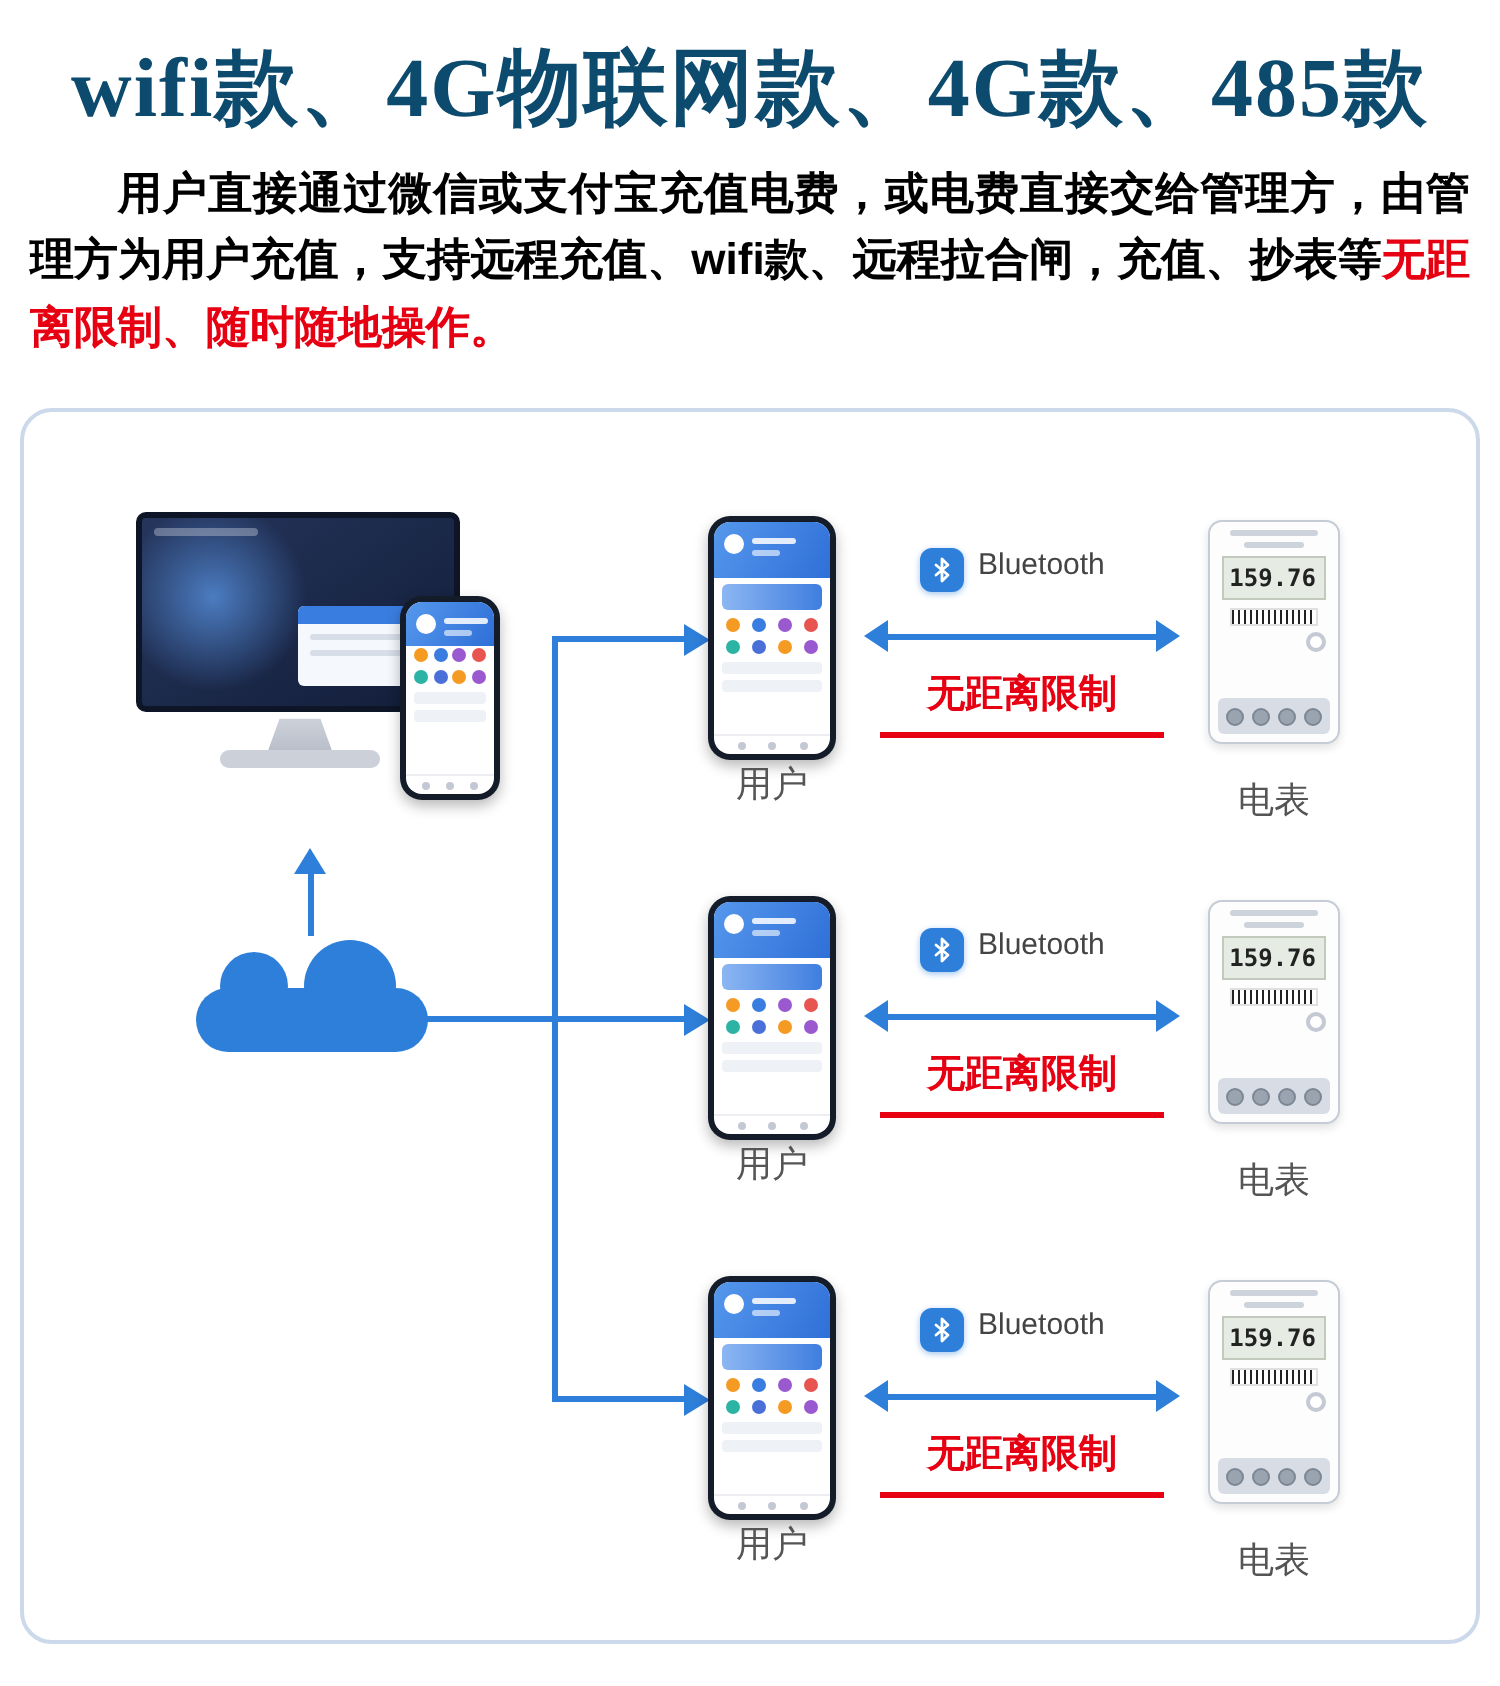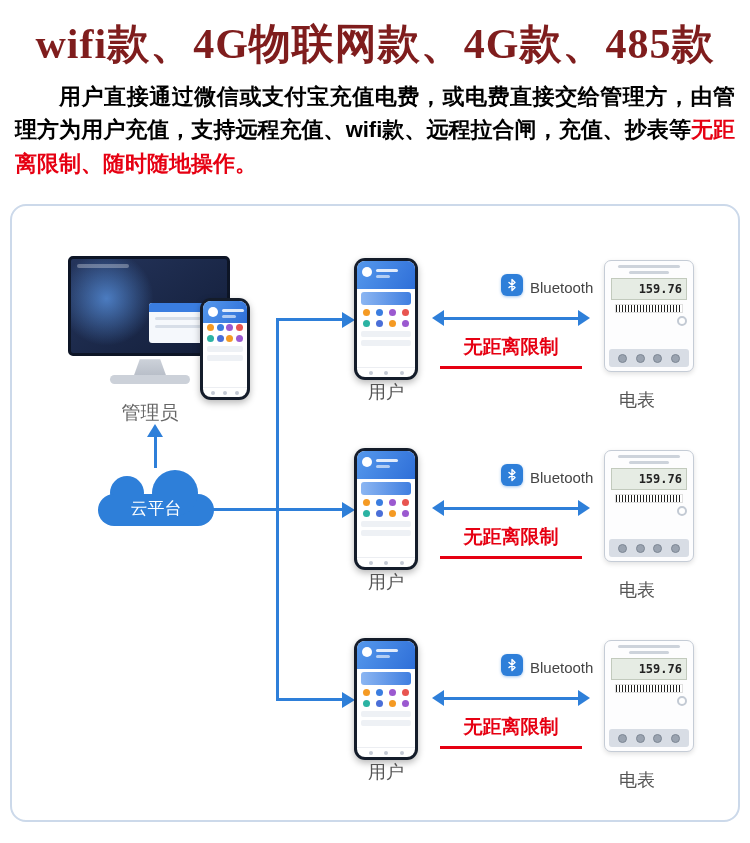--- a/index.html
+++ b/index.html
@@ -1,21 +1,21 @@
 <!DOCTYPE html>
 <html><head>
 <meta charset="utf-8">
 <style>
   * { box-sizing: border-box; margin: 0; padding: 0; }
   html,body { width:750px; background:#fff; font-family:"Liberation Sans","DejaVu Sans",sans-serif; }
   body { height:843px; overflow:hidden; position:relative; }
 
   
   .title { margin:16px 10px 8px; text-align:center; font-family:"Liberation Serif","Liberation Sans",serif;
-           font-size:42px; font-weight:700; color:#7f1d1d; letter-spacing:1px; }
+           font-size:42px; font-weight:700; color:#0c4a6e; letter-spacing:1px; }
   .intro { margin:4px 15px 0; font-size:22px; font-weight:700; color:#000;
            line-height:1.52; text-indent:2em; text-align:justify; }
   .intro .hl { color:#e60012; }
 
   
   .diagram { position:relative; margin:24px 10px 0; height:618px;
              border:2px solid #ccd9ea; border-radius:16px; background:#fff; }
 
   
   .cline { position:absolute; background:#2e7fd9; }
@@ -85,38 +85,38 @@
   .cloud-bar { position:absolute; left:0; bottom:0; width:100%; height:32px; border-radius:16px; background:#2e7fd9; }
   .cloud-label { position:absolute; left:0; bottom:6px; width:100%; text-align:center;
                  color:#fff; font-size:17px; z-index:2; }
 
   
   .row { position:absolute; left:0; width:726px; height:176px; }
   .obj-label { position:absolute; font-size:18px; color:#555; text-align:center; }
   .user-label  { left:342px; top:134px; width:64px; }
   .meter-label { left:590px; top:142px; width:70px; }
 
-  .bt-group { position:absolute; left:448px; top:28px; display:flex; align-items:flex-end; gap:7px;margin-left:41px; }
+  .bt-group { position:absolute; left:448px; top:28px; display:flex; align-items:flex-start; gap:7px; }
   .bt-icon { width:22px; height:22px; border-radius:6px; background:#2e7fd9; flex:none;
              display:flex; align-items:center; justify-content:center;
              box-shadow:0 1px 3px rgba(46,127,217,.45); }
   .bt-label { font-size:15px; color:#444; }
 
   .darrow { position:absolute; left:420px; top:64px; width:158px; height:16px; }
   .dline { position:absolute; left:9px; right:9px; top:7px; height:3px; background:#2e7fd9; }
   .ah { position:absolute; width:0; height:0; border-top:8px solid transparent; border-bottom:8px solid transparent; }
   .ah-left  { left:0;  top:0; border-right:12px solid #2e7fd9; }
   .ah-right { right:0; top:0; border-left:12px solid #2e7fd9; }
 
   .range-label { position:absolute; left:428px; top:88px; width:142px; text-align:center;
                  font-size:19px; font-weight:700; color:#e60012;
                  padding-bottom:6px; border-bottom:3px solid #e60012; }
 
   
-  .meter { position:absolute; left:592px; top:14px; width:90px; height:112px;
+  .meter { position:absolute; left:592px; top:14px; width:66px; height:112px;
            background:#fdfdfe; border:1px solid #c5ccd6; border-radius:7px;
            box-shadow:0 2px 5px rgba(0,0,0,.12);text-align:right; }
   .m-line { height:3px; background:#cdd3db; border-radius:2px; margin:4px auto 0; }
   .mw1 { width:70%; } .mw2 { width:46%; margin-top:3px; }
   .m-lcd { margin:4px 6px 0; height:22px; background:#e6ece4; border:1px solid #c2cabd;
            display:flex; align-items:center; justify-content:flex-end; padding-right:4px;
            font-family:"DejaVu Sans Mono",monospace; font-size:12px; font-weight:700; color:#222; }
   .m-barcode { margin:4px 10px 0; height:9px;
                background:repeating-linear-gradient(90deg,#222 0,#222 1px,#fff 1px,#fff 3px);
                border:1px solid #e0e0e0; }
@@ -179,26 +179,24 @@
         </div>
         <div class="p-bar"></div>
         <div class="p-bar"></div>
         <div class="p-nav">
             <span></span>
             <span></span>
             <span></span>
           </div>
       </div>
     </div>
-    <div class="admin-label">管理员</div>
   </div>
 
   <div class="cloud">
     <div class="cloud-bar"></div>
-    <div class="cloud-label">云平台</div>
   </div>
 
   <div class="row" style="top:40px">
     <div class="phone user-phone">
       <div class="screen">
         <div class="p-header">
           <div class="p-avatar"></div>
           <div class="p-line pl1"></div>
           <div class="p-line pl2"></div>
         </div>

